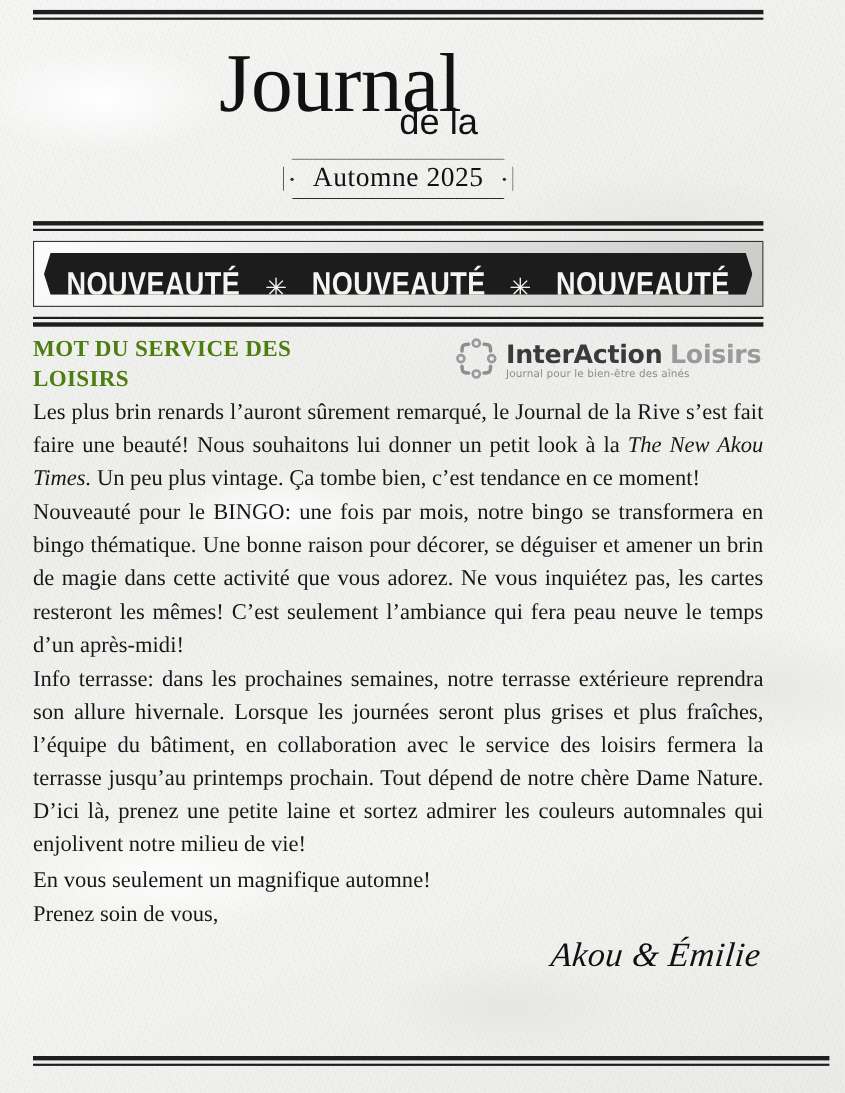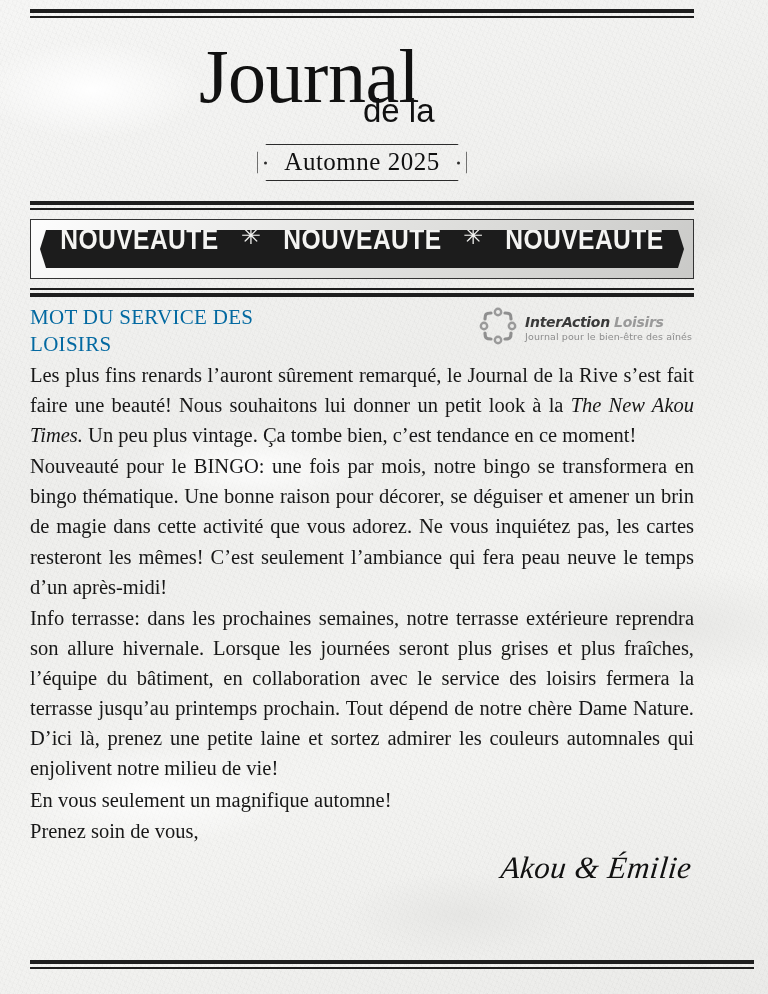--- a/index.html
+++ b/index.html
@@ -137,21 +137,21 @@
     margin-bottom: 9px;
     padding: 4px;
     background: linear-gradient(135deg, #fdfdfd 0%, #e3e3e1 50%, #c9c9c7 100%);
     border: 1.5px solid #333;
     position: relative;
   }
   .banner-bevel {
     background: #1c1c1c;
     height: 50px;
     display: flex;
-    align-items: flex-start;
+    align-items: flex-end;
     justify-content: space-around;
     clip-path: polygon(
       11px 6px, calc(100% - 11px) 6px, calc(100% - 5px) 50%,
       calc(100% - 11px) calc(100% - 6px), 11px calc(100% - 6px), 5px 50%);
     padding: 0 6px;
   }
   .banner-word {
     font-family: "Liberation Sans Narrow", "Liberation Sans", sans-serif;
     font-weight: bold;
     font-size: 30px;
@@ -171,44 +171,43 @@
 
   
   #article { margin-top: 7px; position: relative; }
   .article-head-row {
     display: flex;
     align-items: flex-start;
     justify-content: space-between;
   }
   .article-title {
     font-family: "Liberation Serif", serif;
-    font-weight: normal;
+    font-weight: bold;
     font-size: 21px;
     line-height: 1.28;
     letter-spacing: 0.3px;
     max-width: 300px;
     margin: 0;
-    color: #0369a1;
+    color: #4d7c0f;
   }
 
   
   .logo {
     display: flex;
     align-items: center;
     gap: 7px;
     margin-top: 2px;
     margin-right: 2px;
   }
   .logo-mark { flex: 0 0 auto; }
   .logo-text { line-height: 1.05; }
   .logo-name {
     font-family: "DejaVu Sans", sans-serif;
-    font-size: 14px;
+    font-size: 23px;
     letter-spacing: -0.3px;
-    font-style: italic;
   }
   .logo-name .ln-a { color: #3a3a3a; font-weight: bold; }
   .logo-name .ln-b { color: #9a9a9a; font-weight: bold; }
   .logo-tag {
     font-family: "DejaVu Sans", sans-serif;
     font-size: 9.5px;
     color: #8c8c8c;
     letter-spacing: 0.1px;
     margin-top: 1px;
   }
@@ -317,21 +316,21 @@
           </svg>
         </span>
         <span class="logo-text">
           <span class="logo-name"><span class="ln-a">InterAction</span><span> </span><span class="ln-b">Loisirs</span></span>
           <span class="logo-tag" style="display:block">Journal pour le bien-être des aînés</span>
         </span>
       </div>
     </div>
 
     <div class="body-copy">
-      <p><span>Les plus fins renards l’auront sûrement remarqué, le Journal de la Rive s’est fait faire une beauté! Nous souhaitons lui donner un petit look à la </span><em>The New Akou Times.</em><span> Un peu plus vintage. Ça tombe bien, c’est tendance en ce moment!</span></p>
+      <p><span>Les plus brin renards l’auront sûrement remarqué, le Journal de la Rive s’est fait faire une beauté! Nous souhaitons lui donner un petit look à la </span><em>The New Akou Times.</em><span> Un peu plus vintage. Ça tombe bien, c’est tendance en ce moment!</span></p>
 
 
       <p>Nouveauté pour le BINGO: une fois par mois, notre bingo se transformera en bingo thématique. Une bonne raison pour décorer, se déguiser et amener un brin de magie dans cette activité que vous adorez. Ne vous inquiétez pas, les cartes resteront les mêmes! C’est seulement l’ambiance qui fera peau neuve le temps d’un après-midi!</p>
 
       <p>Info terrasse: dans les prochaines semaines, notre terrasse extérieure reprendra son allure hivernale. Lorsque les journées seront plus grises et plus fraîches, l’équipe du bâtiment, en collaboration avec le service des loisirs fermera la terrasse jusqu’au printemps prochain. Tout dépend de notre chère Dame Nature. D’ici là, prenez une petite laine et sortez admirer les couleurs automnales qui enjolivent notre milieu de vie!</p>
 
       <p>En vous seulement un magnifique automne!</p>
 
       <p>Prenez soin de vous,</p>
     </div>

